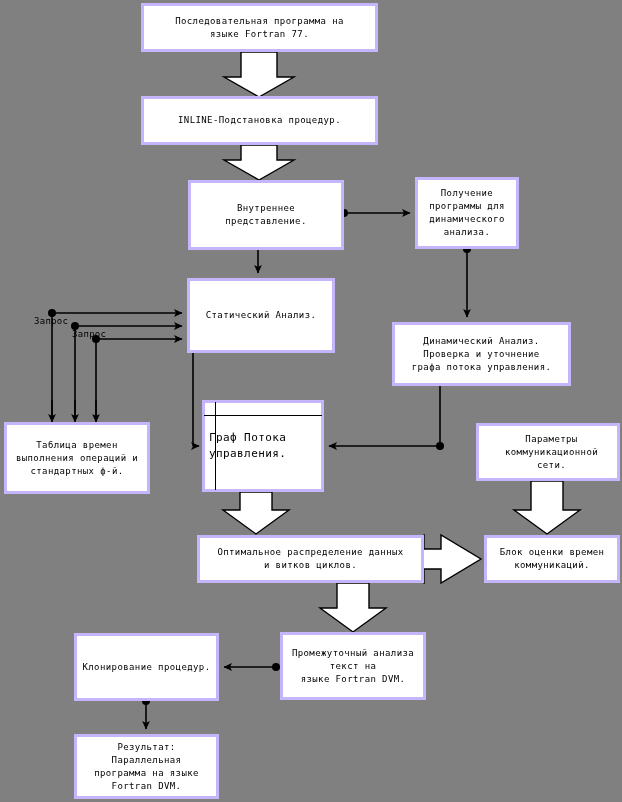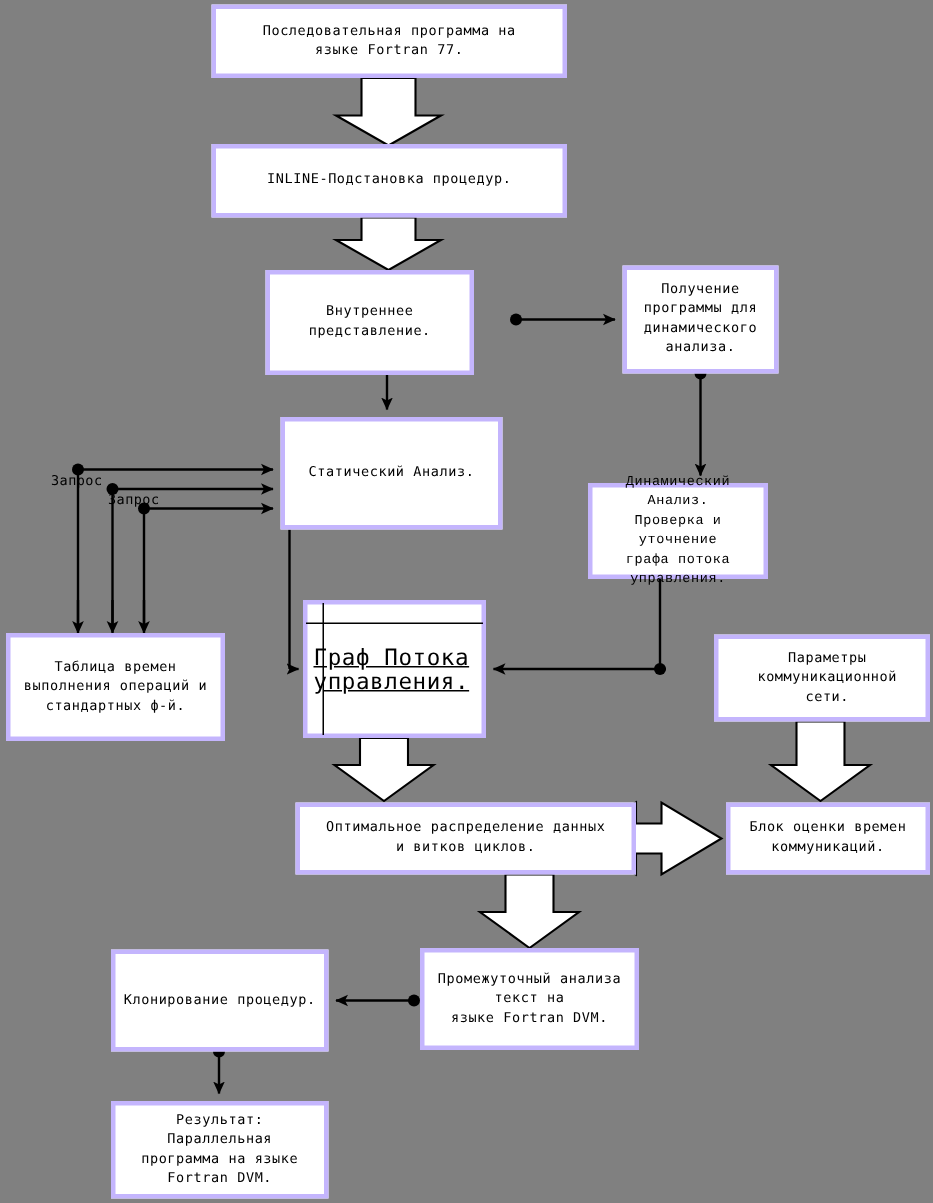--- a/index.html
+++ b/index.html
@@ -26,25 +26,24 @@
     text-align: center;
     color: #000000;
     font-family: "DejaVu Sans Mono", "Liberation Mono", monospace;
     font-size: 9px;
     line-height: 13px;
     letter-spacing: 0.4px;
     white-space: pre-line;
     padding: 2px 4px;
   }
   .node.stacked {
-    font-size: 15px;
+    font-size: 11px;
     line-height: 16px;
     text-align: left;
     justify-content: flex-start;
-    text-decoration: underline;
   }
   .node.stacked::before {
     content: "";
     position: absolute;
     left: 10px;
     top: -1px;
     bottom: -1px;
     width: 1px;
     background: #000;
   }
@@ -140,27 +139,27 @@
 
       <path d="M337,583 L369,583 L369,608 L386,608 L353,632 L320,608 L337,608 Z"></path>
 
       <path d="M424,535 L424,549 L441,549 L441,535 L481,559 L441,583 L441,569 L424,569 L424,583 L386,559 Z"></path>
     </g>
   </svg>
 
   <div class="node" style="left:141px;top:3px;width:237px;height:49px;">Последовательная программа на
 языке Fortran 77.</div>
   <div class="node" style="left:141px;top:96px;width:237px;height:49px;">INLINE-Подстановка процедур.</div>
-  <div class="node" style="left:177px;top:180px;width:139px;height:70px;">Внутреннее представление.</div>
+  <div class="node" style="left:188px;top:180px;width:156px;height:70px;">Внутреннее представление.</div>
   <div class="node" style="left:415px;top:177px;width:104px;height:72px;">Получение
 программы для
 динамического
 анализа.</div>
   <div class="node" style="left:187px;top:278px;width:148px;height:75px;">Статический Анализ.</div>
-  <div class="node" style="left:392px;top:322px;width:120px;height:64px;font-family:Liberation Mono, monospace;">Динамический Анализ.
+  <div class="node" style="left:392px;top:322px;width:179px;height:64px;">Динамический Анализ.
 Проверка и уточнение
 графа потока управления.</div>
   <div class="node" style="left:4px;top:422px;width:146px;height:72px;">Таблица времен
 выполнения операций и
 стандартных ф-й.</div>
   <div class="node stacked" style="left:202px;top:400px;width:122px;height:92px;">Граф Потока
 управления.</div>
   <div class="node" style="left:476px;top:423px;width:144px;height:58px;padding-left:11px;">Параметры
 коммуникационной сети.</div>
   <div class="node" style="left:197px;top:535px;width:227px;height:48px;">Оптимальное распределение данных

